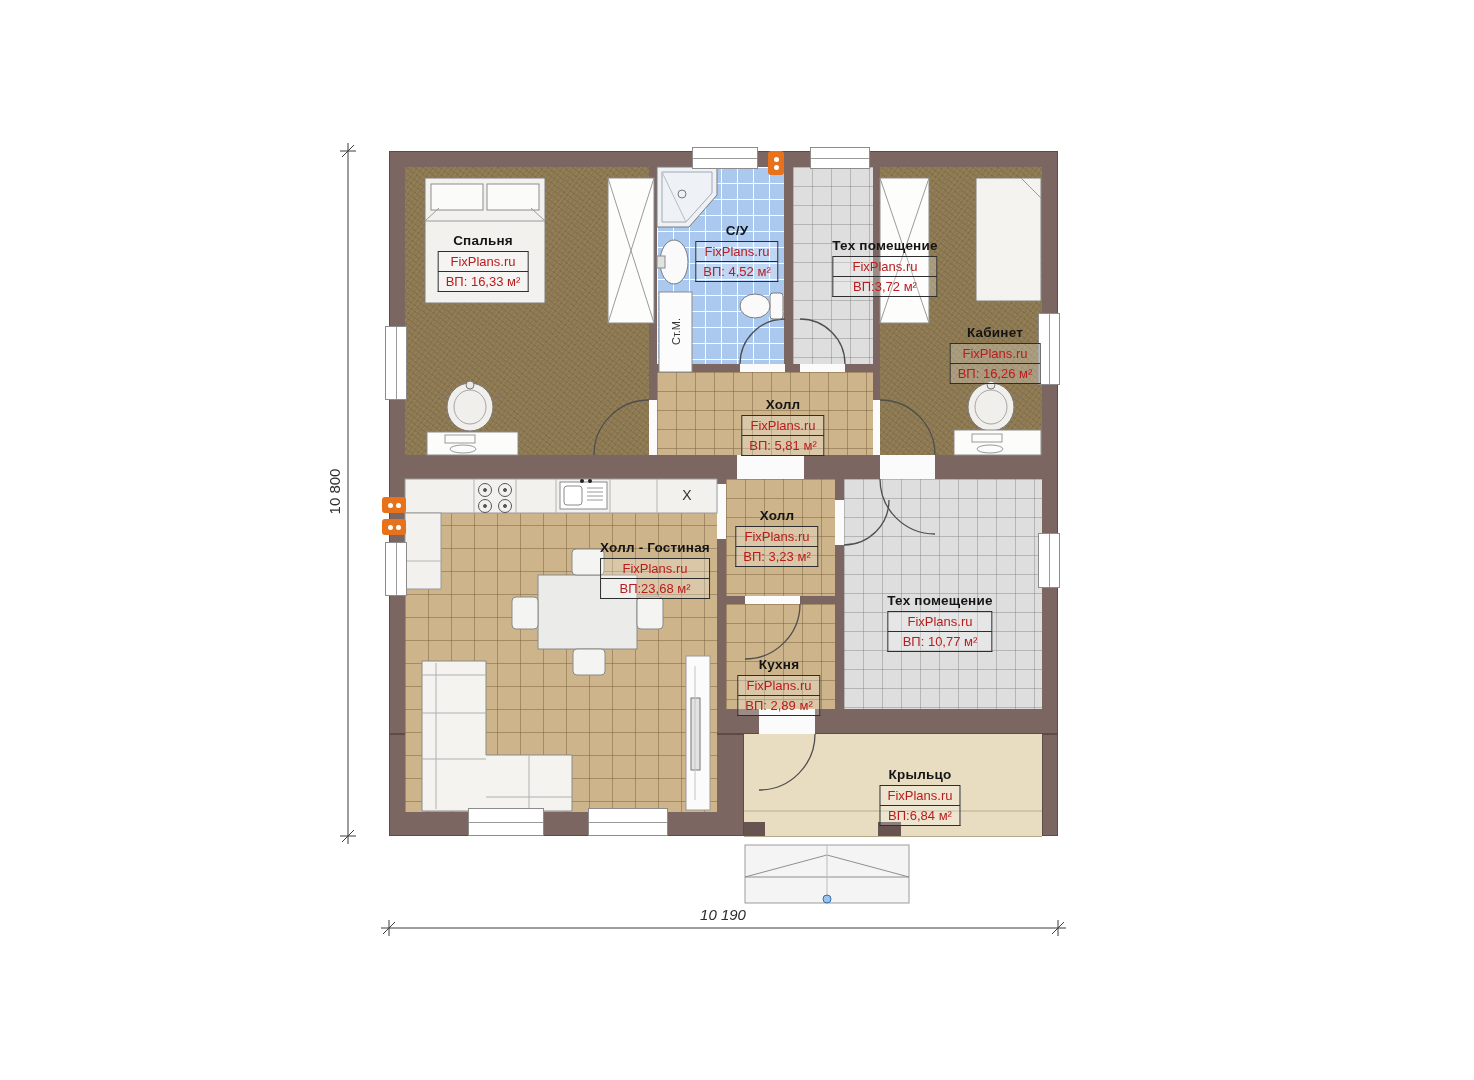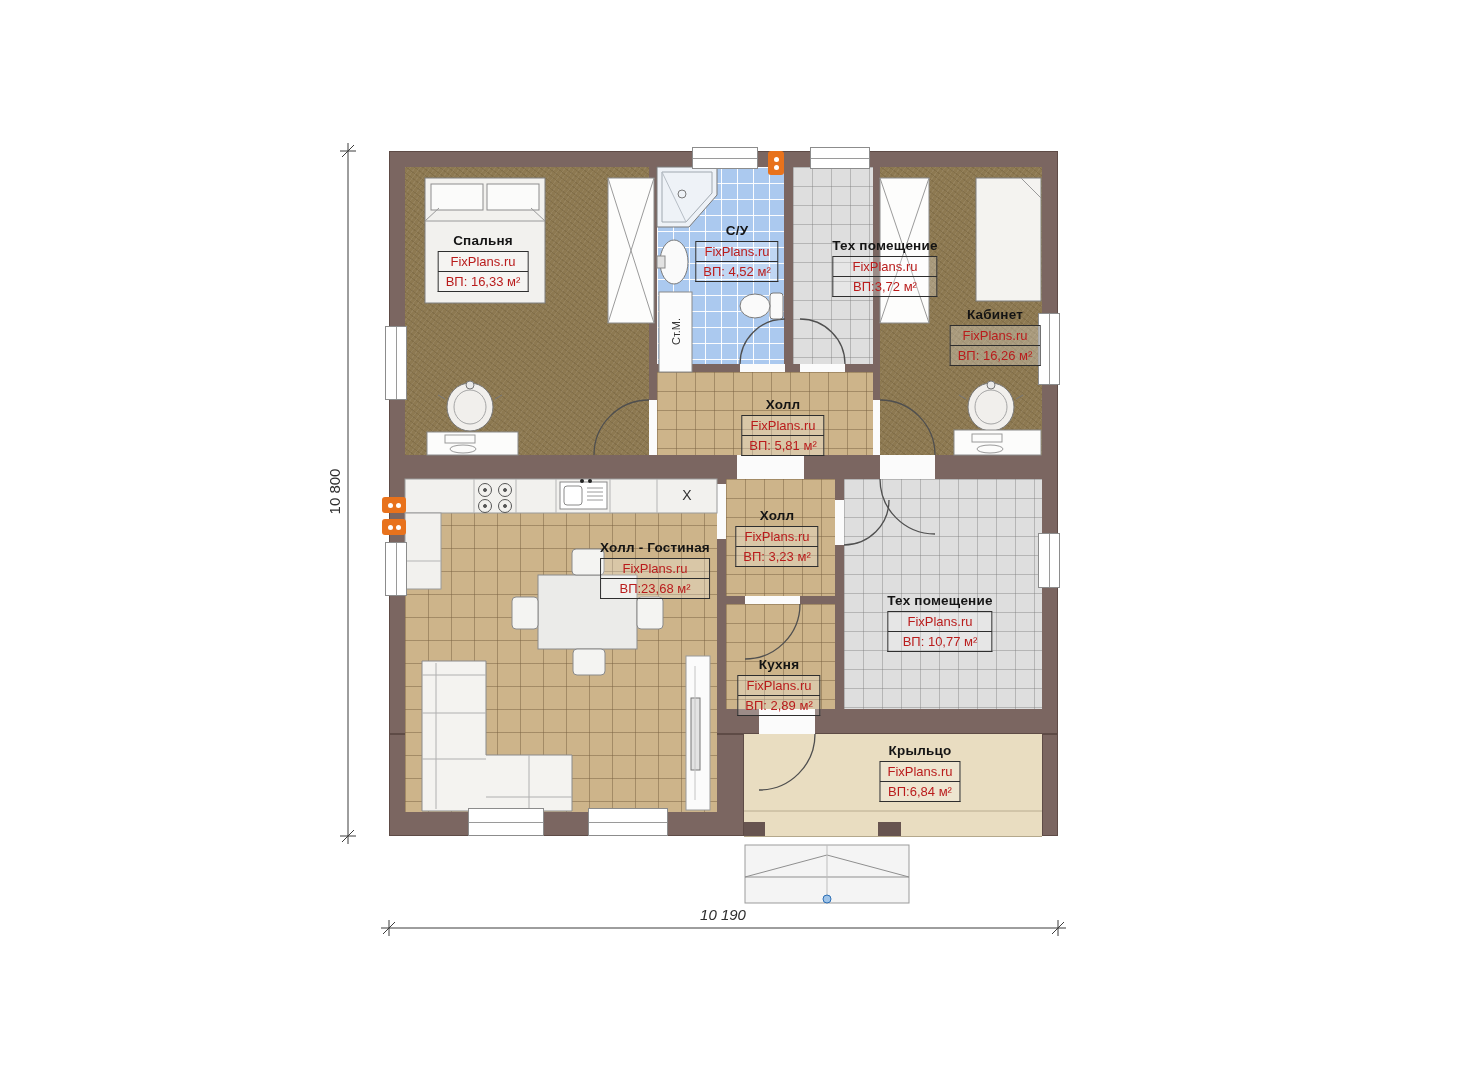--- a/index.html
+++ b/index.html
@@ -286,21 +286,21 @@
     <div class="room-label" style="left:348px;top:72px;">
       <div class="rl-title">С/У</div>
       <div class="rl-box rl-brand">FixPlans.ru</div>
       <div class="rl-box rl-area">ВП: 4,52 м²</div>
     </div>
     <div class="room-label" style="left:496px;top:87px;">
       <div class="rl-title">Тех помещение</div>
       <div class="rl-box rl-brand">FixPlans.ru</div>
       <div class="rl-box rl-area">ВП:3,72 м²</div>
     </div>
-    <div class="room-label" style="left:582px;top:156px;padding-left:48px;">
+    <div class="room-label" style="left:582px;top:174px;padding-left:48px;">
       <div class="rl-title">Кабинет</div>
       <div class="rl-box rl-brand">FixPlans.ru</div>
       <div class="rl-box rl-area">ВП: 16,26 м²</div>
     </div>
     <div class="room-label" style="left:394px;top:246px;">
       <div class="rl-title">Холл</div>
       <div class="rl-box rl-brand">FixPlans.ru</div>
       <div class="rl-box rl-area">ВП: 5,81 м²</div>
     </div>
     <div class="room-label" style="left:266px;top:389px;">
@@ -316,20 +316,20 @@
     <div class="room-label" style="left:551px;top:442px;">
       <div class="rl-title">Тех помещение</div>
       <div class="rl-box rl-brand">FixPlans.ru</div>
       <div class="rl-box rl-area">ВП: 10,77 м²</div>
     </div>
     <div class="room-label" style="left:390px;top:506px;">
       <div class="rl-title">Кухня</div>
       <div class="rl-box rl-brand">FixPlans.ru</div>
       <div class="rl-box rl-area">ВП: 2,89 м²</div>
     </div>
-    <div class="room-label" style="left:531px;top:592px;">
+    <div class="room-label" style="left:531px;top:616px;">
       <div class="rl-title">Крыльцо</div>
       <div class="rl-box rl-brand">FixPlans.ru</div>
       <div class="rl-box rl-area">ВП:6,84 м²</div>
     </div>
 
   </div>
 </div>
 
 </body></html>

